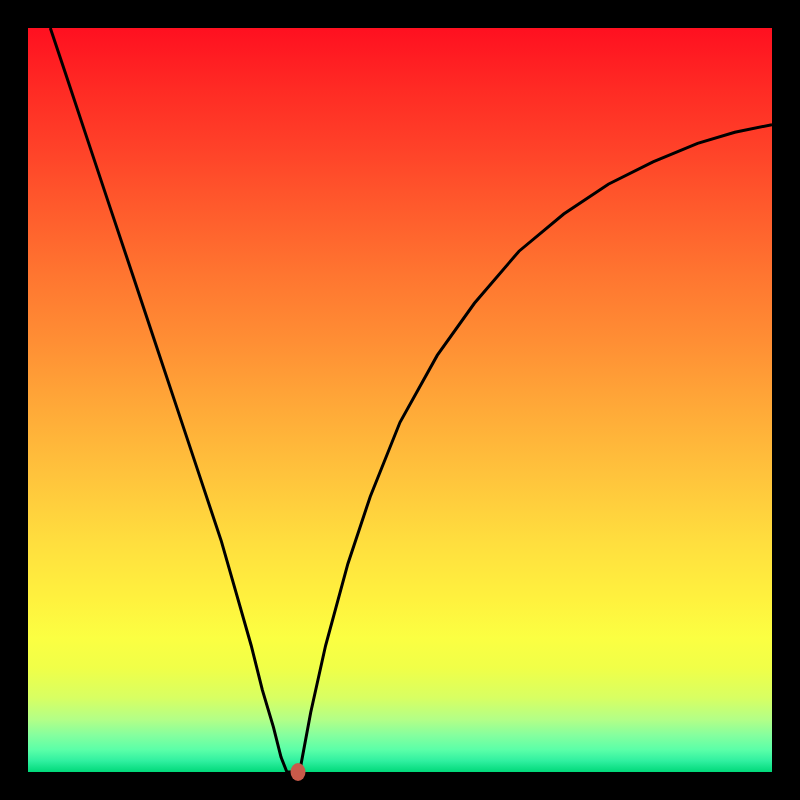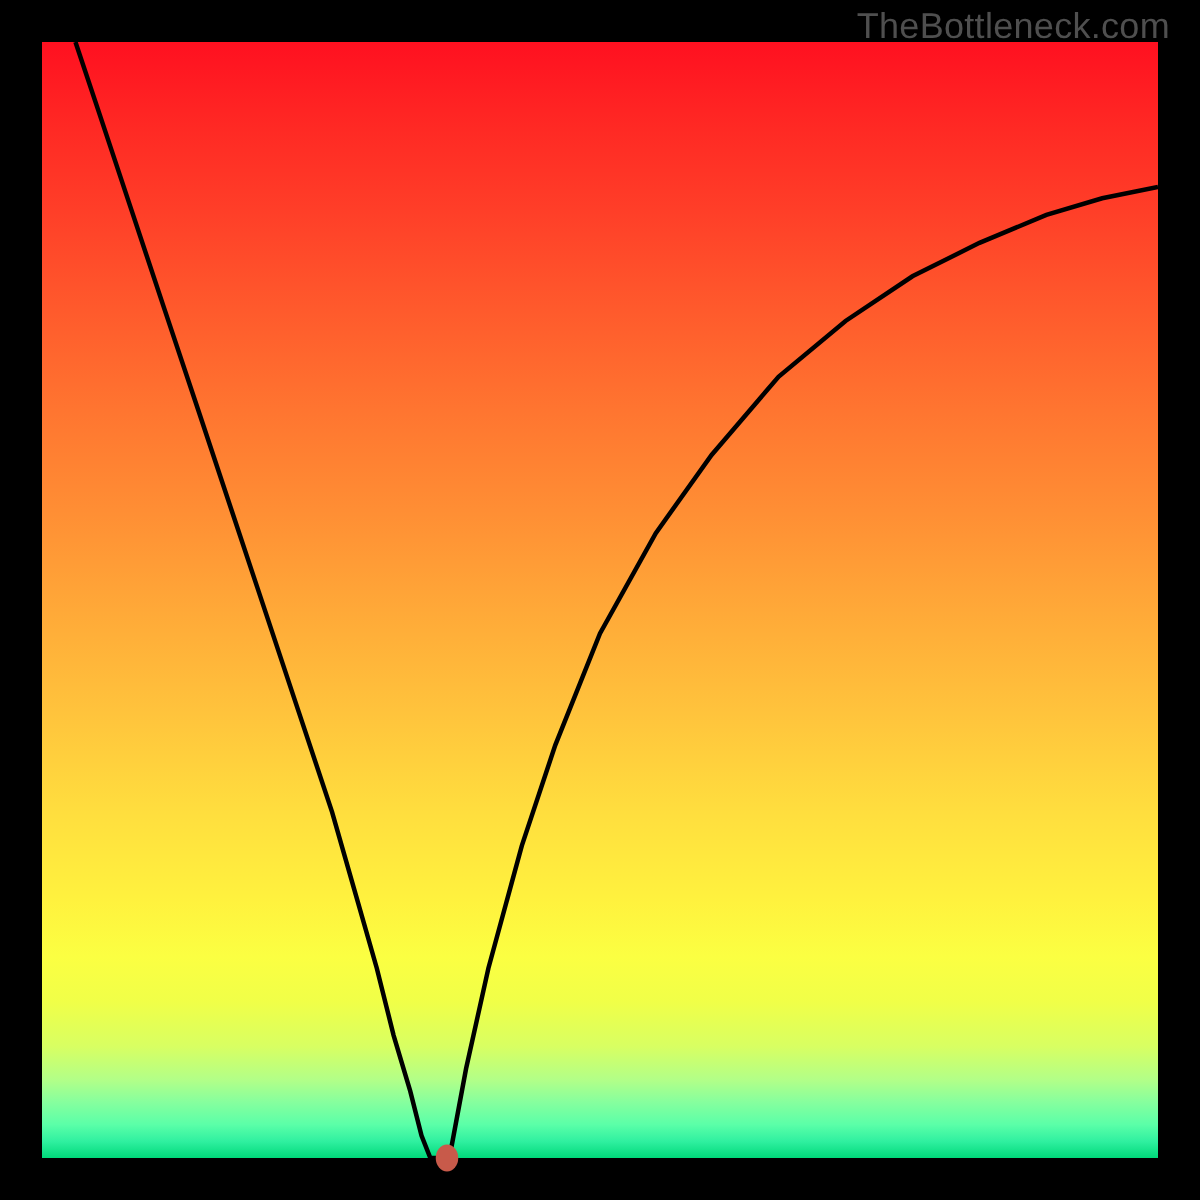--- a/index.html
+++ b/index.html
@@ -67,21 +67,20 @@
     background: #c85a4a;
     border-radius: 50%;
     transform: translate(-50%, -50%);
   }
 </style>
 </head>
 <body>
 
 <div class="frame">
 
-  <div class="watermark">TheBottleneck.com</div>
 
   <div class="plot-area">
 
     <svg class="curve" viewBox="0 0 744 744" preserveAspectRatio="none">
       <path d="M22.3 0.0 L37.2 44.6 L59.5 111.6 L81.8 178.6 L104.2 245.5 L126.5 312.5 L148.8 379.4 L171.1 446.4 L193.4 513.4 L208.3 565.4 L223.2 617.5 L234.4 662.2 L245.5 699.4 L253.0 729.1 L258.9 744.0 L258.9 744.0 L271.6 744.0 L271.6 744.0 L282.7 684.5 L297.6 617.5 L319.9 535.7 L342.2 468.7 L372.0 394.3 L409.2 327.4 L446.4 275.3 L491.0 223.2 L535.7 186.0 L580.3 156.2 L625.0 133.9 L669.6 115.3 L706.8 104.2 L744.0 96.7 " fill="none" stroke="#000" stroke-width="3"></path>
     </svg>
 
     <div class="marker" style="left: 270.072px; top: 744px;"></div>
   </div>
 

